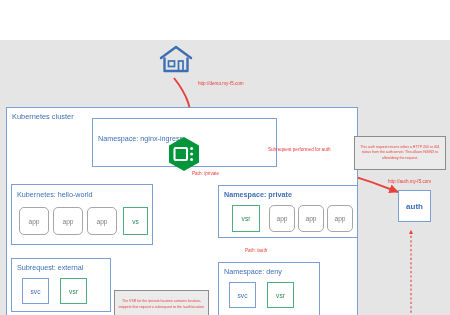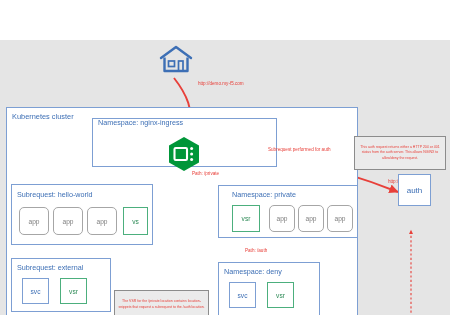--- a/index.html
+++ b/index.html
@@ -147,64 +147,64 @@
       <rect x="20.5" y="17" width="4.5" height="10" fill="none" stroke="#3d6fb5" stroke-width="1.7"></rect>
     </svg>
   </div>
 
   <div class="lbl red-txt" style="left:198px; top:41px;">http://demo.my-f5.com</div>
 
   <div class="box cluster" style="left:6px; top:67px; width:352px; height:239px;"></div>
   <div class="cluster-title" style="left:12px; top:72px;">Kubernetes cluster</div>
 
   <div class="box ns" style="left:92px; top:78px; width:185px; height:49px;"></div>
-  <div class="ns-title" style="left:98px; top:78px;">Namespace: nginx-ingress</div>
+  <div class="ns-title" style="left:98px; top:94px;">Namespace: nginx-ingress</div>
 
   <div class="nginx" style="left:167px; top:96px;">
     <svg width="34" height="36" viewBox="0 0 34 36">
       <path d="M17,1 L32,9.4 L32,26.6 L17,35 L2,26.6 L2,9.4 Z" fill="#009639"></path>
       <rect x="7.5" y="12" width="12.5" height="12" rx="1.2" fill="none" stroke="#ffffff" stroke-width="2.1"></rect>
       <circle cx="24.6" cy="12.6" r="1.5" fill="#ffffff"></circle>
       <circle cx="24.6" cy="18" r="1.5" fill="#ffffff"></circle>
       <circle cx="24.6" cy="23.4" r="1.5" fill="#ffffff"></circle>
     </svg>
   </div>
 
   <div class="lbl red-txt" style="left:268px; top:107px;">Subrequest performed for auth</div>
 
   <div class="lbl red-txt" style="left:192px; top:131px;">Path: /private</div>
 
   <div class="box ns" style="left:11px; top:144px; width:142px; height:61px;"></div>
-  <div class="ns-title" style="left:17px; top:150px;">Subrequest: hello-world</div>
+  <div class="ns-title" style="left:17px; top:150px;">Kubernetes: hello-world</div>
   <div class="pod pod-app" style="left:19px; top:167px; width:30px; height:28px;">app</div>
   <div class="pod pod-app" style="left:53px; top:167px; width:30px; height:28px;">app</div>
   <div class="pod pod-app" style="left:87px; top:167px; width:30px; height:28px;">app</div>
   <div class="pod pod-vs" style="left:123px; top:167px; width:25px; height:28px;">vs</div>
 
   <div class="box ns" style="left:11px; top:218px; width:100px; height:54px;"></div>
   <div class="ns-title" style="left:17px; top:223px;">Subrequest: external</div>
   <div class="pod pod-svc" style="left:22px; top:238px; width:27px; height:26px;">svc</div>
   <div class="pod pod-vs" style="left:60px; top:238px; width:27px; height:26px;">vsr</div>
 
   <div class="box ns" style="left:218px; top:145px; width:140px; height:53px;"></div>
-  <div class="ns-title" style="left:232px; top:150px;">Namespace: private</div>
+  <div class="ns-title" style="left:224px; top:150px;font-weight:bold;">Namespace: private</div>
   <div class="pod pod-vs" style="left:232px; top:165px; width:28px; height:27px;">vsr</div>
   <div class="pod pod-app" style="left:269px; top:165px; width:26px; height:27px;">app</div>
   <div class="pod pod-app" style="left:298px; top:165px; width:26px; height:27px;">app</div>
   <div class="pod pod-app" style="left:327px; top:165px; width:26px; height:27px;">app</div>
 
   <div class="lbl red-txt" style="left:245px; top:208px;">Path: /auth</div>
 
   <div class="box ns" style="left:218px; top:222px; width:102px; height:55px;"></div>
   <div class="ns-title" style="left:224px; top:227px;">Namespace: deny</div>
   <div class="pod pod-svc" style="left:229px; top:242px; width:27px; height:26px;">svc</div>
   <div class="pod pod-vs" style="left:267px; top:242px; width:27px; height:26px;">vsr</div>
 
   <div class="lbl red-txt" style="left:388px; top:139px;">http://auth.my-f5.com</div>
-  <div class="pod pod-auth" style="left:398px; top:134px; width:33px; height:32px;">auth</div>
+  <div class="pod pod-auth" style="left:398px; top:150px; width:33px; height:32px;font-weight:bold;">auth</div>
 
   <div class="callout" style="left:354px; top:96px; width:92px; height:34px;">This auth request returns either a HTTP 204 or 401 status from the auth server. This allows NGINX to allow/deny the request.</div>
 
   <div class="callout" style="left:114px; top:250px; width:95px; height:29px;">The VSR for the /private location contains location-snippets that request a subrequest to the /auth location.</div>
 
   <div class="callout" style="left:283px; top:283px; width:110px; height:28px;">The service behind the /auth location is an ExternalName, pointing to the external auth service.</div>
 
 </div>
 
 </body></html>

